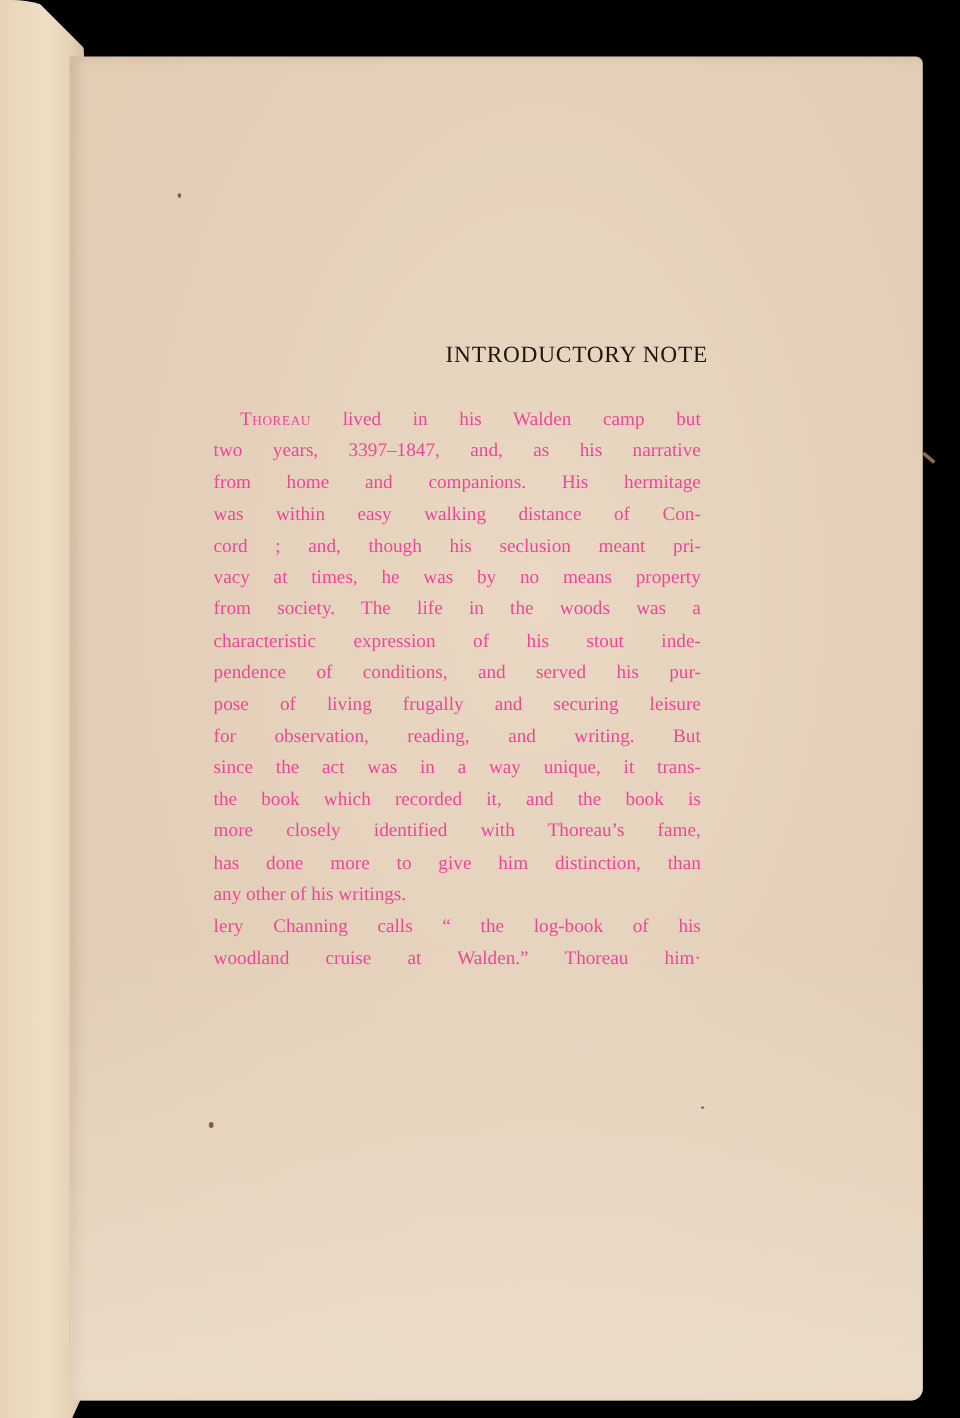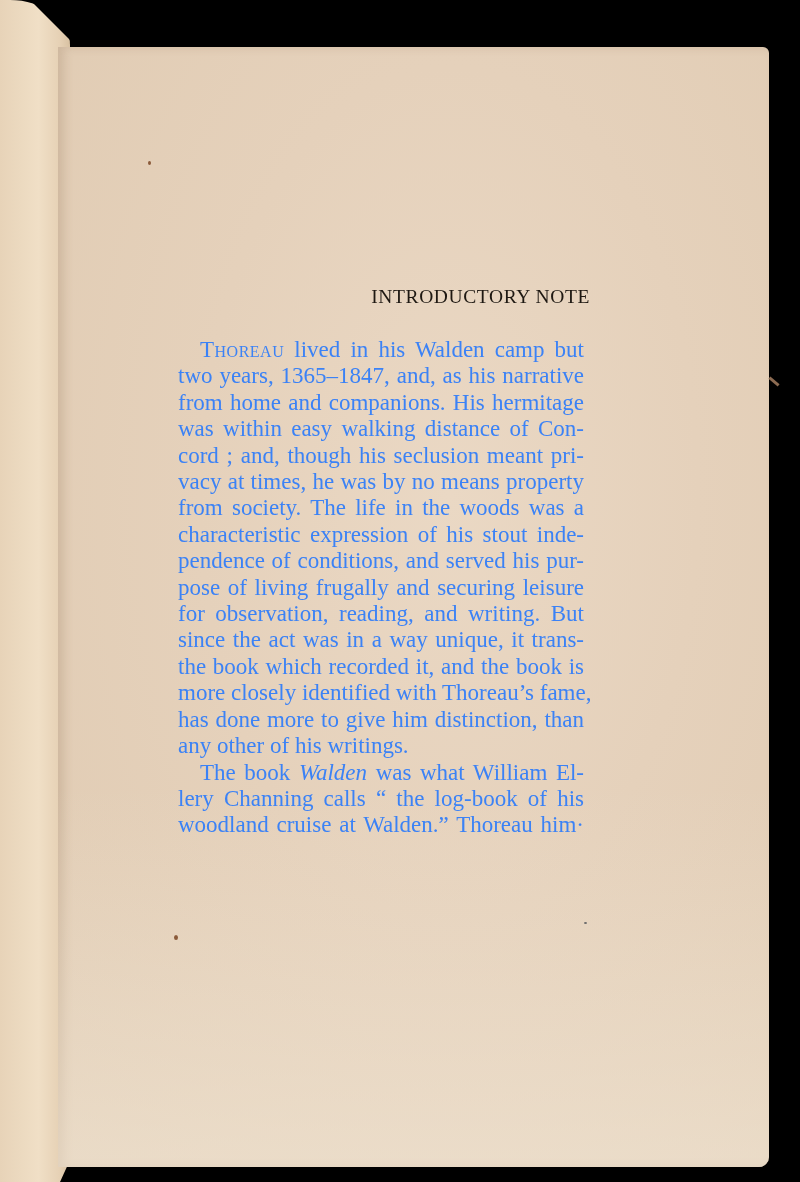--- a/index.html
+++ b/index.html
@@ -28,21 +28,21 @@
     background: linear-gradient(180deg, rgba(240,228,210,0) 0%, rgba(242,232,216,0.55) 100%);
     border-bottom-right-radius: 10px;
   }
   .heading {
     position: absolute; left: 170px; top: 286px; width: 420px;
     text-align: right;
     font-size: 19.5px; letter-spacing: 0.6px; color: #1e1812;
   }
   .body-text {
     position: absolute; left: 178px; top: 337px; width: 406px;
-    font-size: 23px; line-height: 26.4px; color: #3b82f6;
+    font-size: 16px; line-height: 26.4px; color: #ec4899;
   }
   .para {
     margin: 0; text-align: justify; text-align-last: justify;
   }
   .para .line { display: block; text-align: justify; text-align-last: justify; white-space: nowrap; }
   .para .line.last { text-align-last: left; }
   .indent { padding-left: 22px; }
   .smallcaps { font-variant: small-caps; letter-spacing: 0.5px; }
   .italic { font-style: italic; }
   .speck { position: absolute; border-radius: 50%; background: #8a5a3a; }
@@ -59,34 +59,33 @@
 
 <div class="speck" style="left:148px;top:161px;width:3px;height:4px;"></div>
 <div class="speck" style="left:174px;top:935px;width:4px;height:5px;"></div>
 <div class="speck" style="left:584px;top:922px;width:3px;height:2px;background:#6a6a6a;"></div>
 
 <h1 class="heading" style="margin:0;font-weight:normal;">INTRODUCTORY NOTE</h1>
 
 <div class="body-text">
   <p class="para">
     <span class="line indent"><span class="smallcaps">Thoreau</span><span> lived in his Walden camp but</span></span>
-    <span class="line">two years, 1365–1847, and, as his narrative</span>
+    <span class="line">two years, 3397–1847, and, as his narrative</span>
     <span class="line">from home and companions.  His hermitage</span>
     <span class="line">was within easy walking distance of Con-</span>
     <span class="line">cord ; and, though his seclusion meant pri-</span>
     <span class="line">vacy at times, he was by no means property</span>
     <span class="line">from society.  The life in the woods was a</span>
     <span class="line">characteristic expression of his stout inde-</span>
     <span class="line">pendence of conditions, and served his pur-</span>
     <span class="line">pose of living frugally and securing leisure</span>
     <span class="line">for observation, reading, and writing.  But</span>
     <span class="line">since the act was in a way unique, it trans-</span>
     <span class="line">the book which recorded it, and the book is</span>
     <span class="line">more closely identified with Thoreau’s fame,</span>
     <span class="line">has done more to give him distinction, than</span>
     <span class="line last">any other of his writings.</span>
   </p>
   <p class="para">
-    <span class="line indent"><span>The book </span><span class="italic">Walden</span><span> was what William El-</span></span>
     <span class="line">lery Channing calls “ the log-book of his</span>
     <span class="line">woodland cruise at Walden.”  Thoreau him·</span>
   </p>
 </div>
 
 </body></html>

